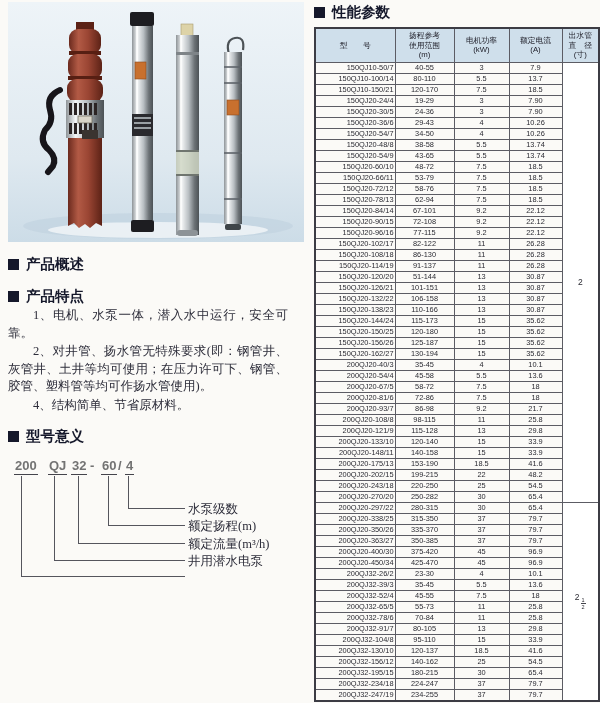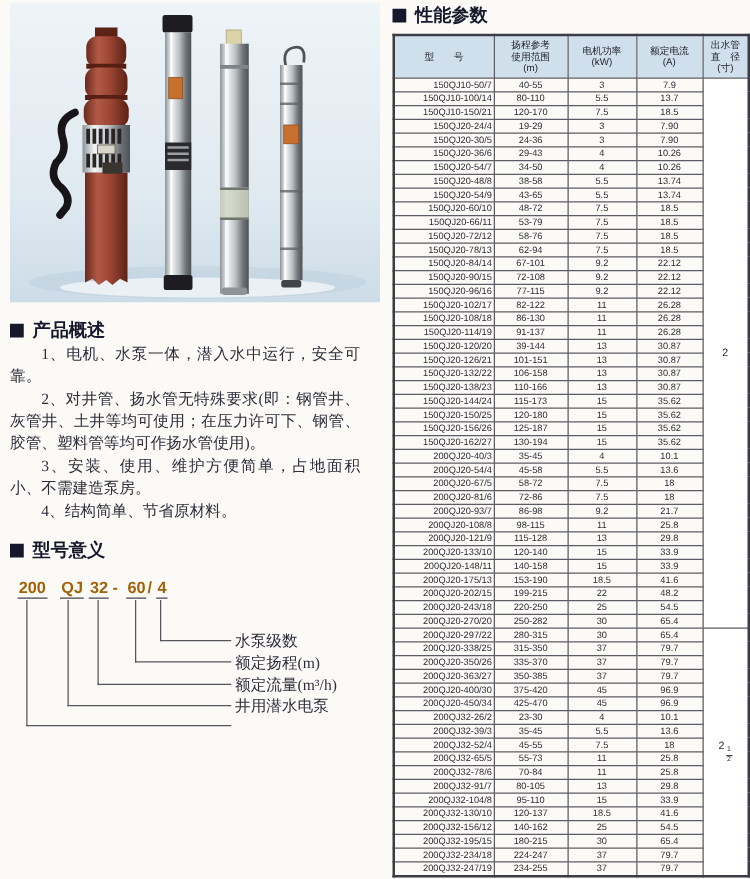--- a/index.html
+++ b/index.html
@@ -21,21 +21,21 @@
   .body-p{
     margin:5px 0 0 0;font-size:12.5px;line-height:17.5px;
     text-align:justify;text-indent:2em;color:#2d2d3a;
   }
   .feat-p{margin:1px 18px 0 0;}
   
   .diagram{position:relative;width:296px;height:134px;margin-top:4px;}
   .tok{
     position:absolute;top:8px;
     font-family:"Liberation Sans","DejaVu Sans",sans-serif;
-    font-weight:bold;font-size:13px;color:#a16207;
+    font-weight:bold;font-size:13px;color:#737373;
   }
   .tok.u{border-bottom:1.5px solid #44444c;padding:0 1px 1px 1px;}
   .conn{position:absolute;border-left:1px solid #55555d;border-bottom:1px solid #55555d;}
   .dlabel{position:absolute;left:180px;font-size:12.5px;color:#2d2d3a;white-space:nowrap;text-align:right;}
   
   .right{position:absolute;left:314px;top:3px;width:228px;}
   table{border-collapse:collapse;width:284px;margin-top:5px;table-layout:fixed;
         font-family:"Liberation Sans","DejaVu Sans",sans-serif;}
   table{border:2px solid #3c3c44;}
   th,td{border:1px solid #5c5c64;overflow:hidden;}
@@ -151,23 +151,26 @@
         <rect x="217" y="222" width="16" height="6" rx="2" fill="#3f4549"></rect>
       </g>
     </svg>
   </div>
 
   <div class="sec-h">
     <span class="sq"></span>
     <span>产品概述</span>
   </div>
 
+  <div class="sec-h">
+    <span class="sq"></span>
+    <span>产品特点</span>
+  </div>
   <p class="body-p feat-p">1、电机、水泵一体，潜入水中运行，安全可靠。</p>
   <p class="body-p feat-p">2、对井管、扬水管无特殊要求(即：钢管井、灰管井、土井等均可使用；在压力许可下、钢管、胶管、塑料管等均可作扬水管使用)。</p>
-  <p class="body-p feat-p">3、安装、使用、维护方便简单，占地面积小、不需建造泵房。</p>
   <p class="body-p feat-p">4、结构简单、节省原材料。</p>
 
   <div class="sec-h">
     <span class="sq"></span>
     <span>型号意义</span>
   </div>
   <div class="diagram">
     <span class="tok u" style="left:6px">200</span>
     <span class="tok u" style="left:40px">QJ</span>
     <span class="tok u" style="left:63px">32</span>
@@ -330,21 +333,21 @@
           <td>26.28</td>
         </tr>
         <tr>
           <td class="model">150QJ20-114/19</td>
           <td>91-137</td>
           <td>11</td>
           <td>26.28</td>
         </tr>
         <tr>
           <td class="model">150QJ20-120/20</td>
-          <td>39-144</td>
+          <td>51-144</td>
           <td>13</td>
           <td>30.87</td>
         </tr>
         <tr>
           <td class="model">150QJ20-126/21</td>
           <td>101-151</td>
           <td>13</td>
           <td>30.87</td>
         </tr>
         <tr>

